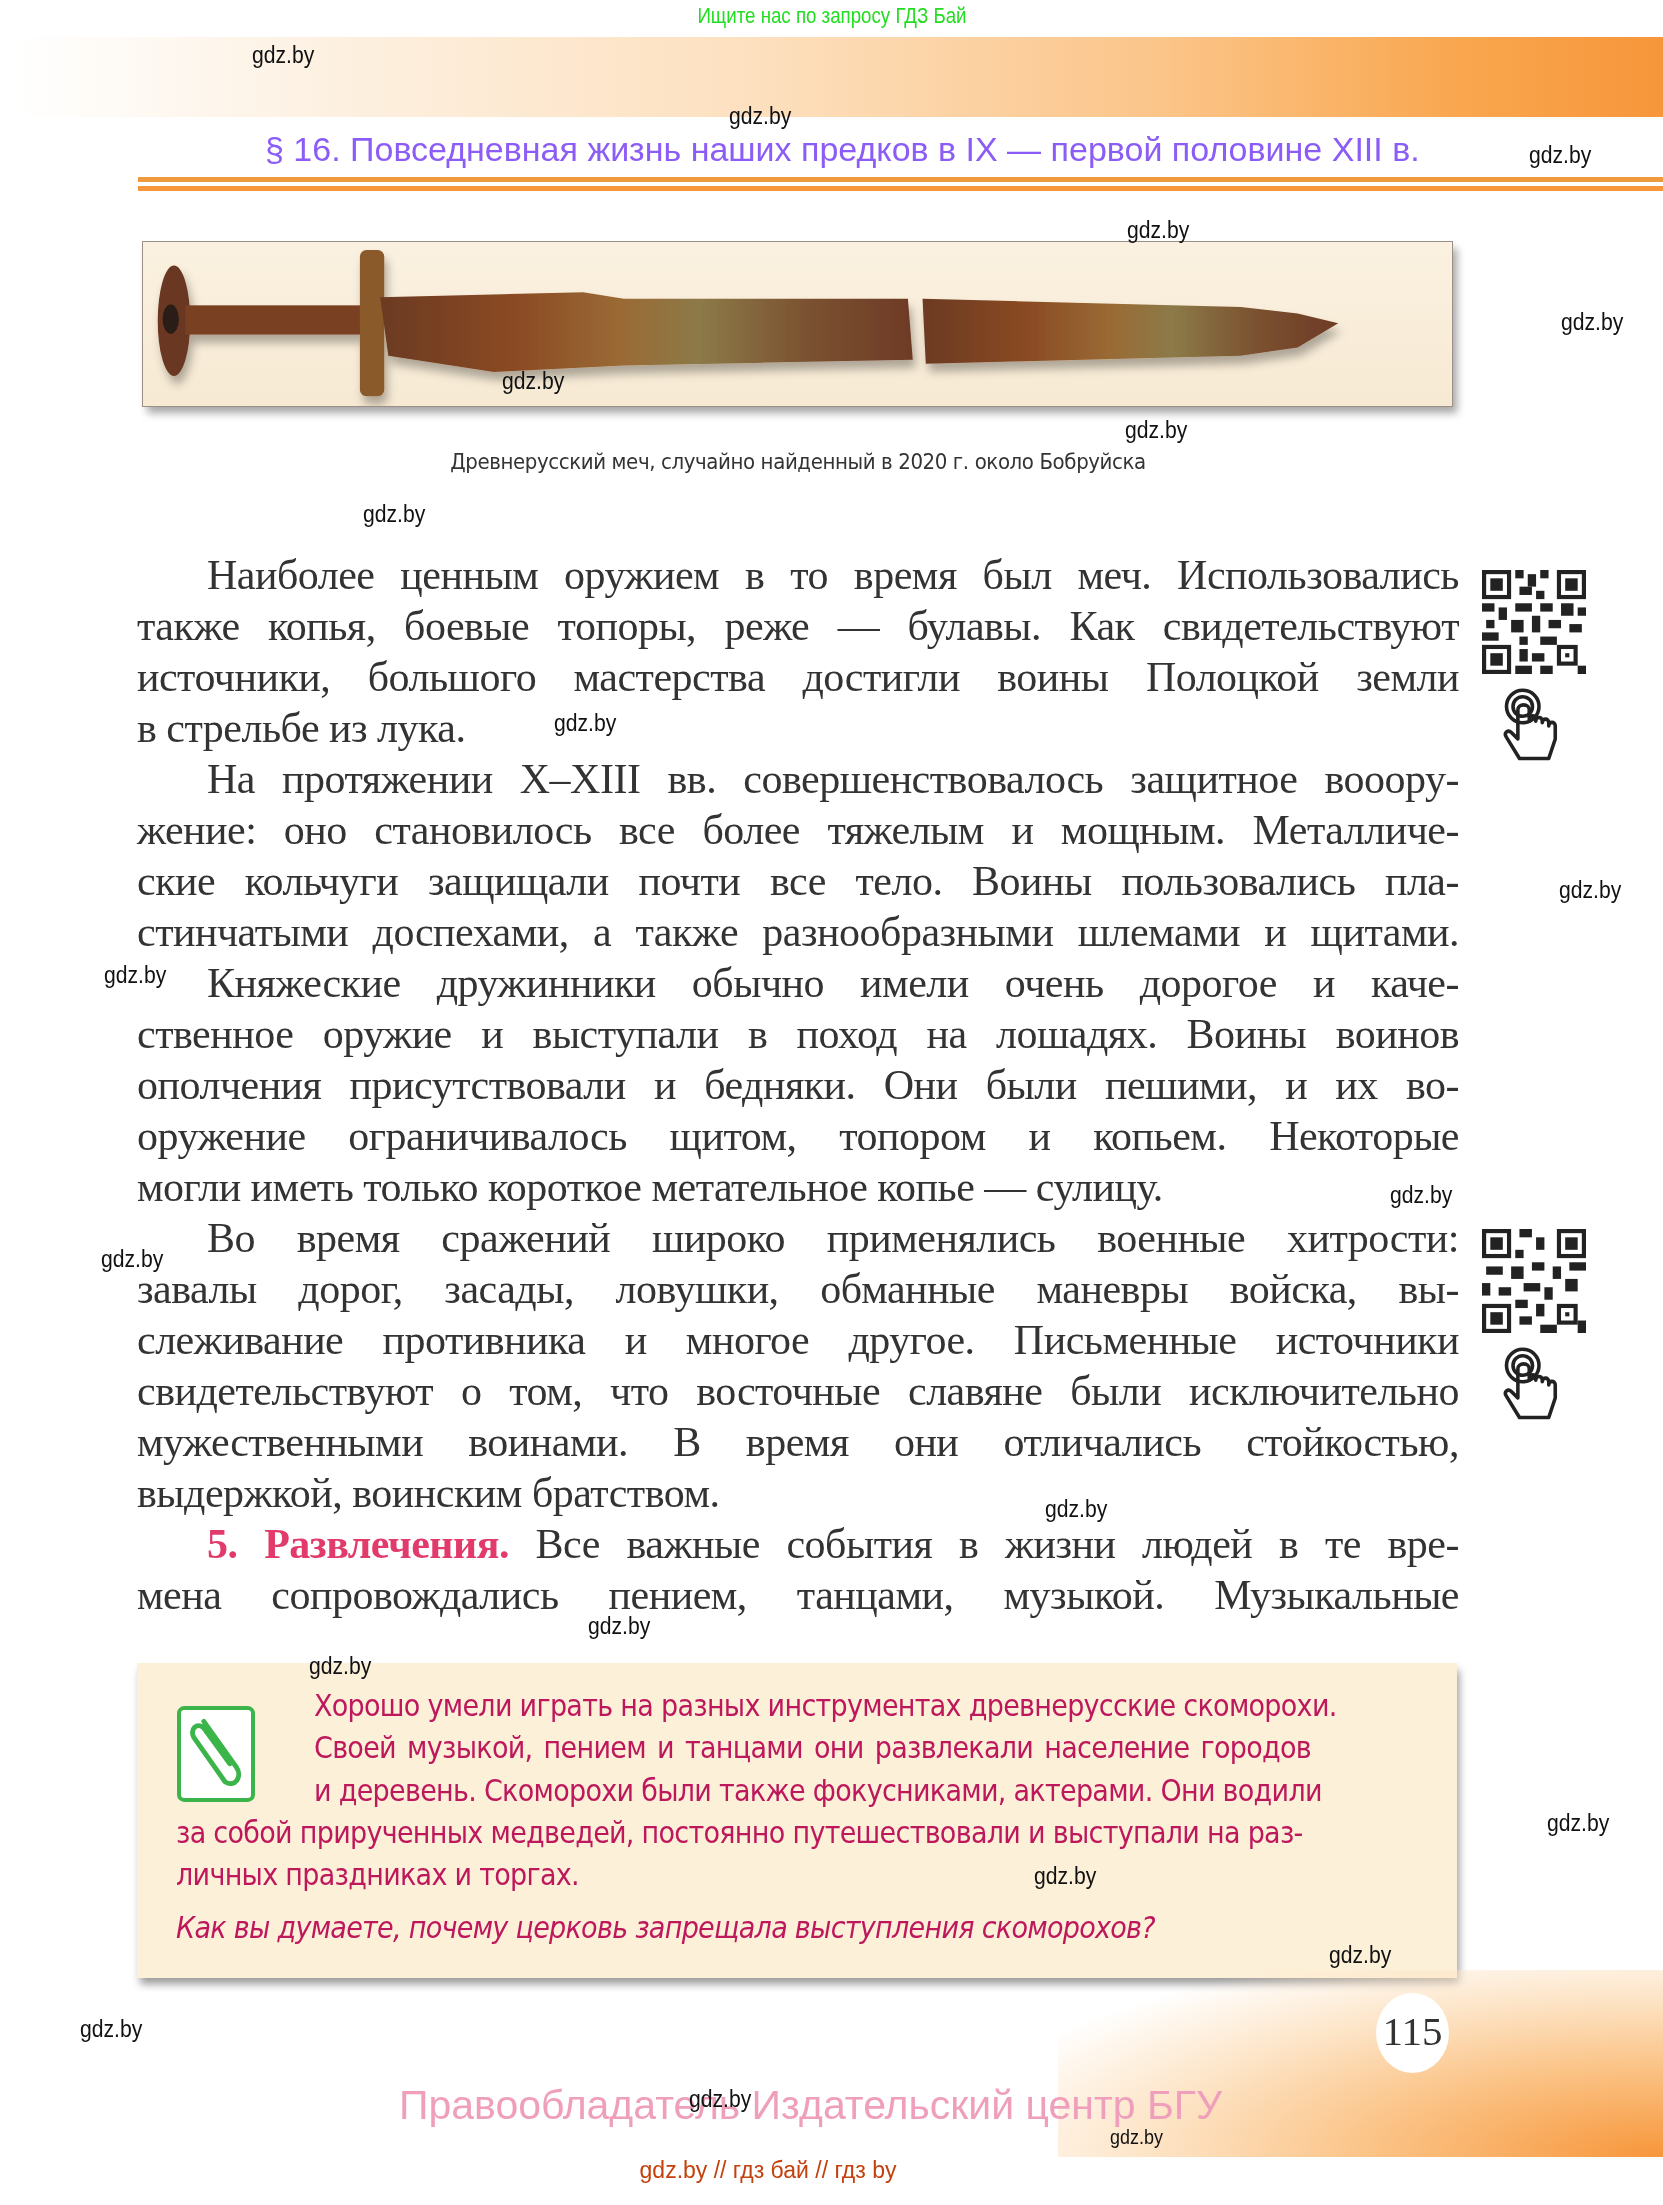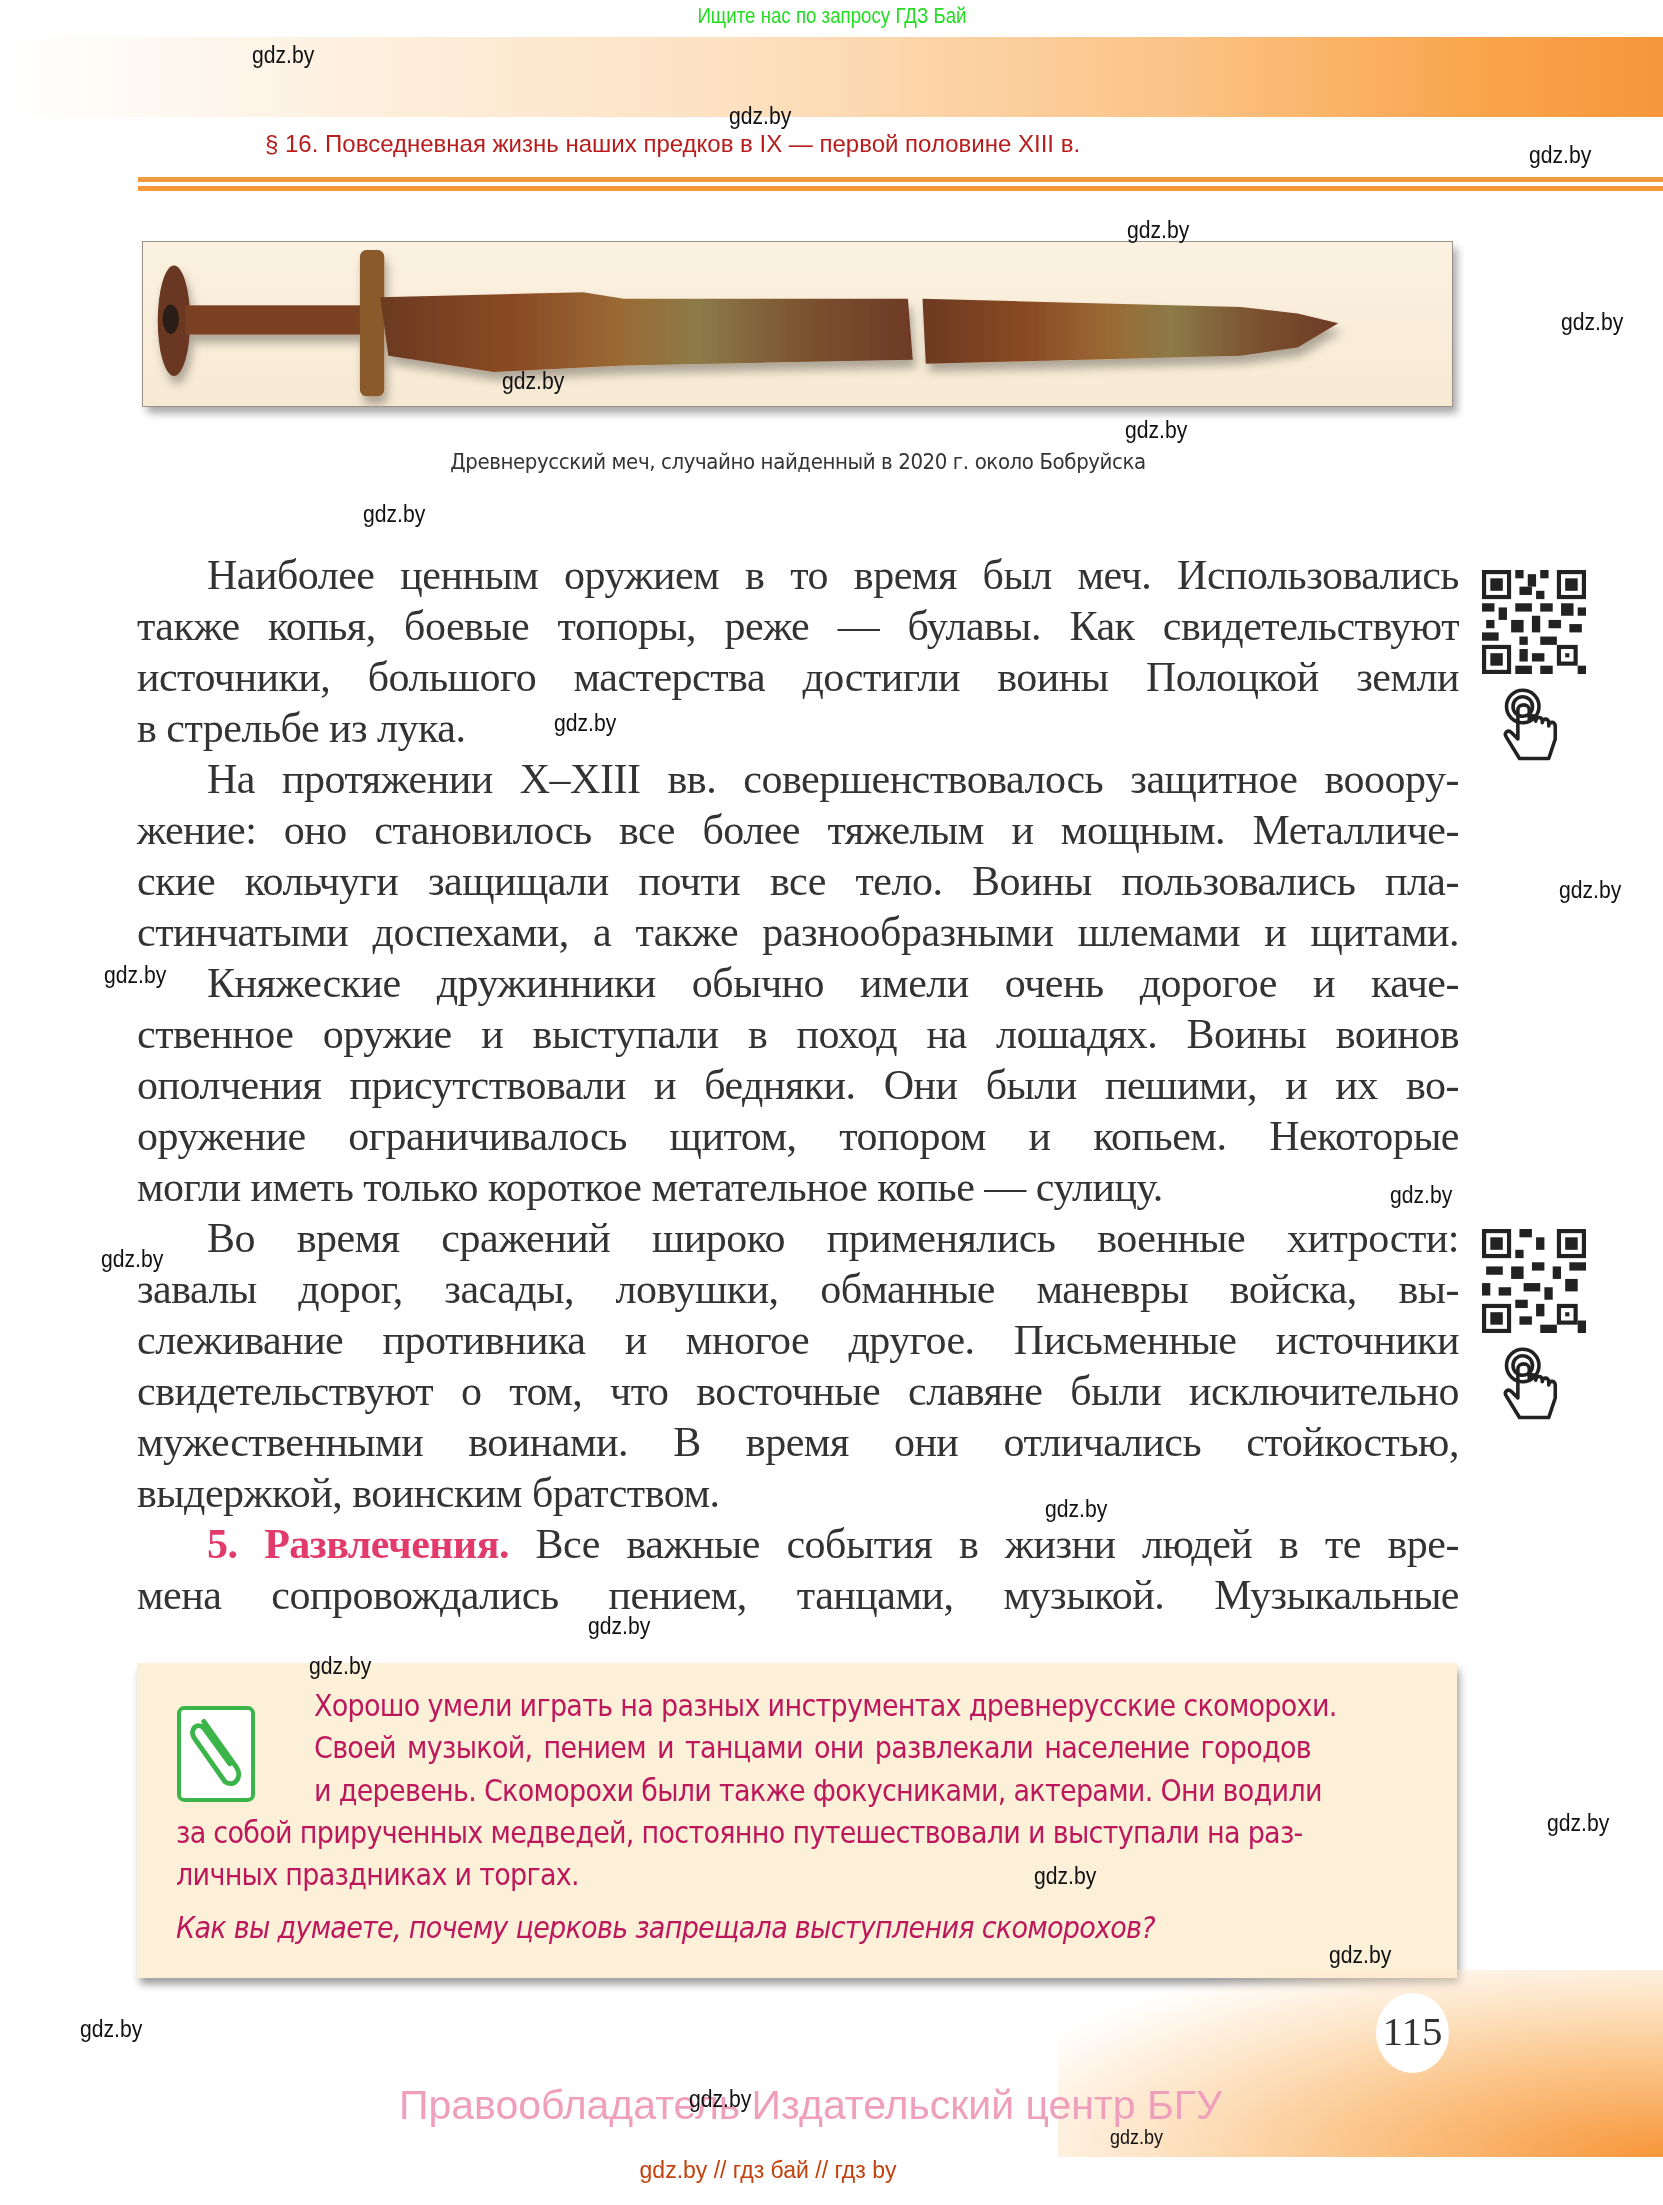--- a/index.html
+++ b/index.html
@@ -17,21 +17,21 @@
   .orange-bar {
     left:11.4px; top:37px; width:1653px; height:80px;
     background:linear-gradient(to right, #ffffff 0%, #fdf0e0 20%, #fde0bf 45%, #fbc488 70%, #f9a64e 88%, #f7963a 100%);
   }
   .wm {
     font-family:"Liberation Sans", sans-serif; font-size:23px; color:#111;
     transform:scaleX(0.92); transform-origin:left top; white-space:nowrap;
   }
   .section-heading {
     left:265px; top:130px; font-family:"Liberation Sans", sans-serif;
-    font-size:24px; color:#b91c1c; white-space:nowrap;
+    font-size:34px; color:#8b5cf6; white-space:nowrap;
   }
   .rule { left:138px; width:1526px; height:4.9px; background:#f09a3e; }
   .figure {
     left:142px; top:241px; width:1309px; height:164px;
     background:linear-gradient(to bottom, #fbf1e0, #f7ead4);
     border:0.8px solid #9a9088;
     box-shadow:4.9px 6.5px 8.1px rgba(0,0,0,0.35);
   }
   .caption {
     left:0; top:449px; width:1596px; text-align:center;

